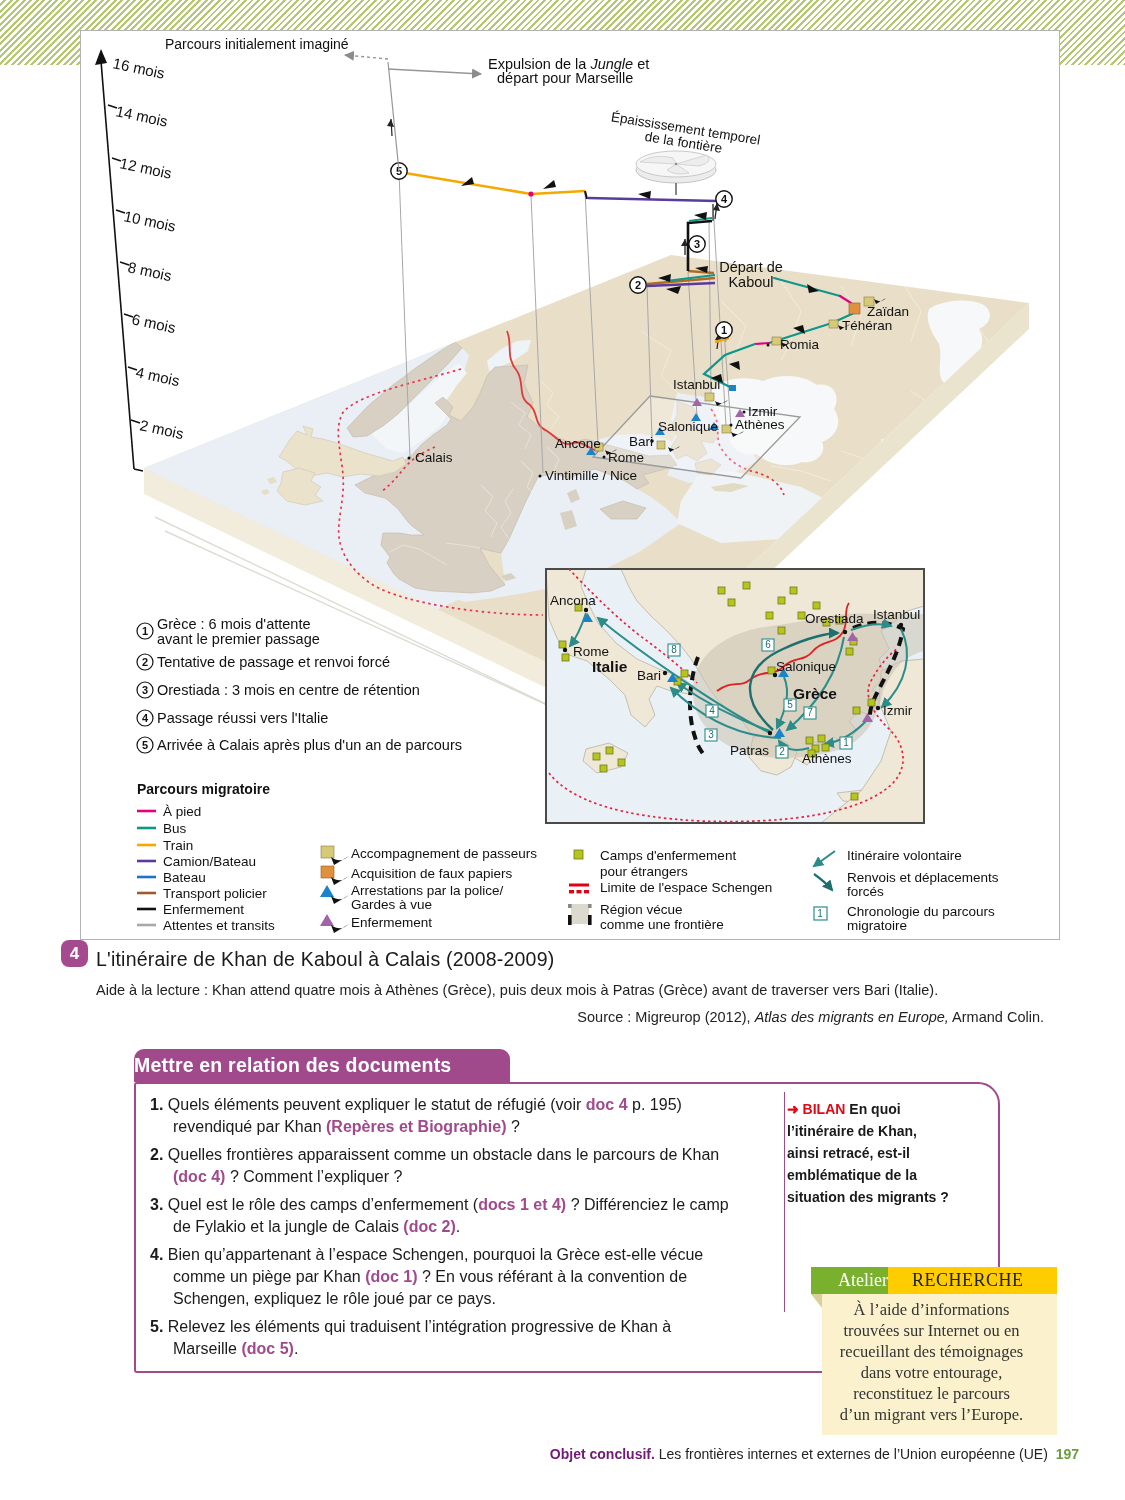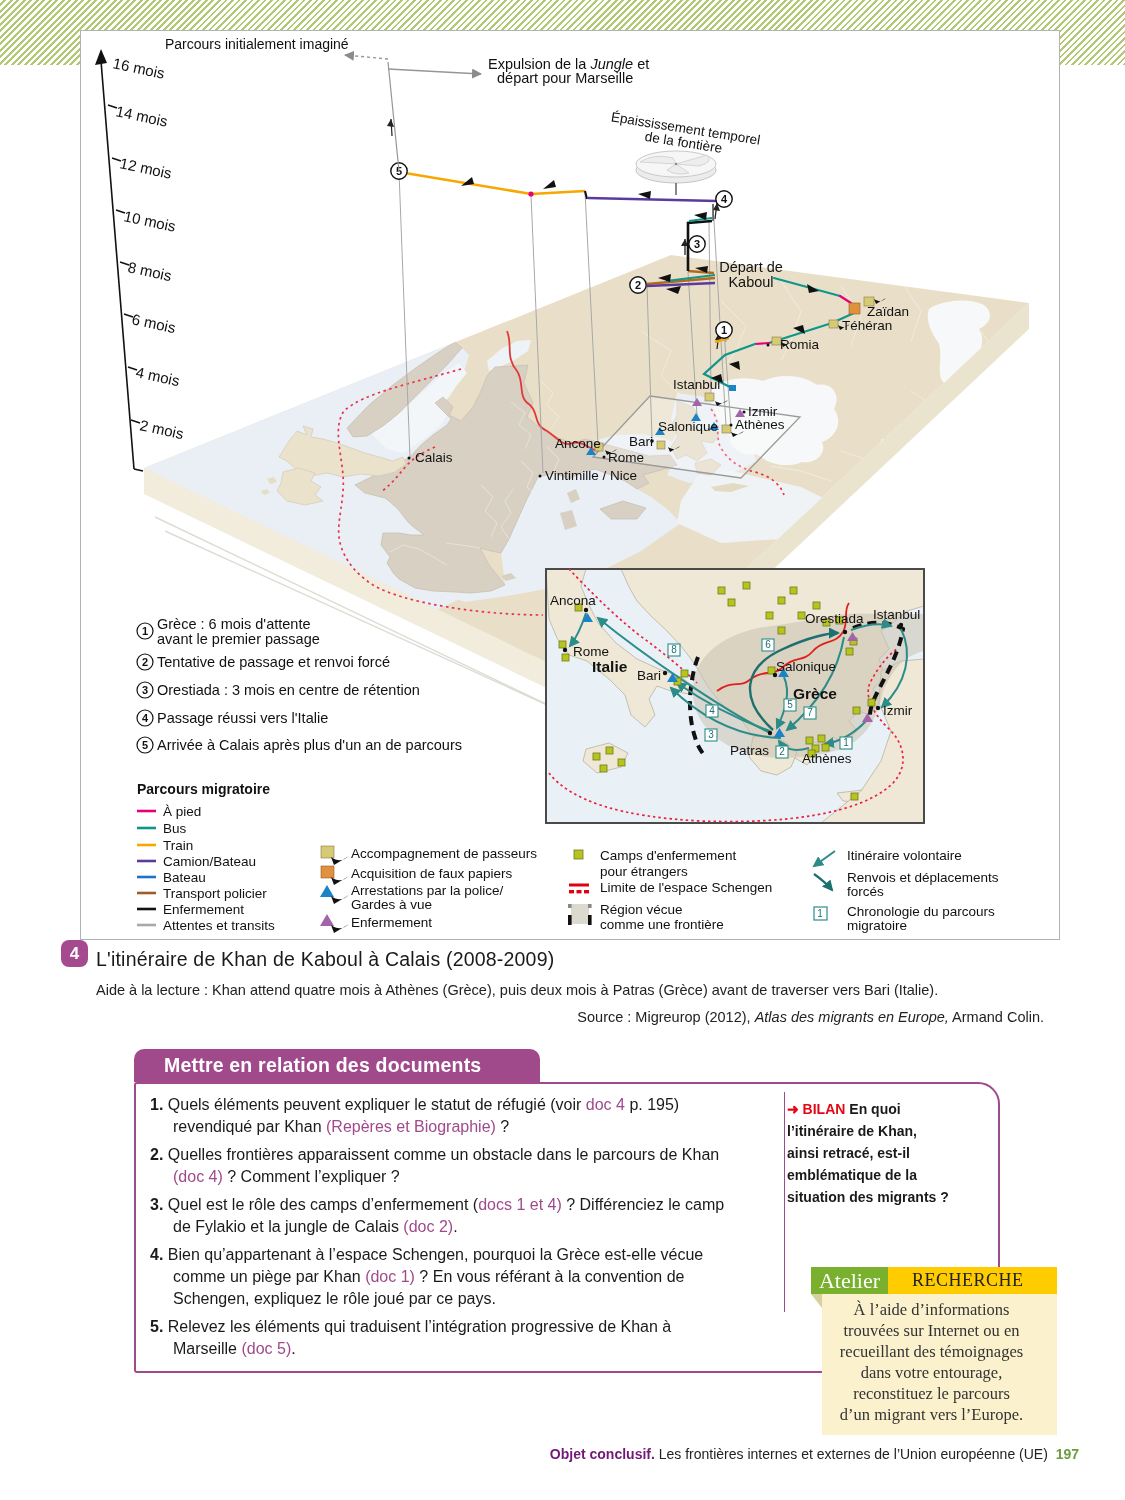--- a/index.html
+++ b/index.html
@@ -2,30 +2,30 @@
 <html lang="fr"><head><meta charset="utf-8">
 <style>
 html,body{margin:0;padding:0}
 body{width:1125px;height:1500px;position:relative;font-family:"Liberation Sans",sans-serif;background:#fff;overflow:hidden;color:#1a1a1a}
 #stripes{position:absolute;left:0;top:0;width:1125px;height:65px;background:repeating-linear-gradient(135deg,#ffffff 0 2.7px,#b2c873 2.7px 4.6px)}
 #mapbox{position:absolute;left:80px;top:30px;width:978px;height:908px;background:#fff;border:1px solid #b3b3b3}
 #badge4{position:absolute;left:61px;top:940px;width:27px;height:27px;background:#a64a90;border-radius:8px;color:#fff;font-weight:bold;font-size:17px;text-align:center;line-height:27px}
 #title{position:absolute;left:96px;top:948px;font-size:19.5px;font-weight:normal;letter-spacing:.2px}
 #aide{position:absolute;left:96px;top:982px;font-size:14.5px;color:#222}
 #source{position:absolute;right:81px;top:1009px;font-size:14.5px;color:#222}
-#mettre{position:absolute;left:134px;top:1049px;width:376px;height:33px;background:#a04a8c;border-radius:10px 10px 0 0;color:#fff;font-weight:bold;font-size:19.5px;letter-spacing:.2px;line-height:33px;padding-left:30px}
+#mettre{position:absolute;left:134px;top:1049px;width:376px;height:33px;background:#a04a8c;border-radius:10px 10px 0 0;color:#fff;font-weight:bold;font-size:19.5px;letter-spacing:.2px;line-height:33px;padding-left:0}
 #qbox{position:absolute;left:134px;top:1082px;width:866px;height:291px;border:2px solid #a04a8c;border-radius:3px 22px 3px 3px;background:#fff;box-sizing:border-box}
 #questions{position:absolute;left:14px;top:10px;width:592px;font-size:16px;line-height:22px}
 #questions p{margin:0 0 6px 0;padding-left:23px;text-indent:-23px}
-.dr{color:#a04a8c;font-weight:normal}
+.dr{color:#a04a8c;font-weight:bold}
 #divider{position:absolute;left:648px;top:8px;width:1px;height:220px;background:#a04a8c}
 #bilan{position:absolute;left:651px;top:14px;width:188px;font-size:14px;line-height:22px;font-weight:bold}
 .bred{color:#e30613}
 #atelier{position:absolute;left:811px;top:1267px;width:246px}
-#at-tab{position:absolute;left:0;top:0;width:77px;height:27px;background:#79b12e;color:#fff;font-family:"Liberation Serif",serif;font-size:22px;text-align:center;line-height:27px}
+#at-tab{position:absolute;left:0;top:0;width:77px;height:27px;background:#79b12e;color:#fff;font-family:"Liberation Serif",serif;font-size:18px;text-align:right;line-height:27px}
 #at-head{position:absolute;left:77px;top:0;width:169px;height:27px;background:#fc0;color:#222;font-family:"Liberation Serif",serif;font-size:18px;letter-spacing:.5px;line-height:27px;padding-left:24px;box-sizing:border-box}
 #at-fold{position:absolute;left:0;top:27px;width:0;height:0;border-top:14px solid #d9cf9a;border-left:11px solid transparent}
 #at-body{position:absolute;left:11px;top:27px;width:235px;background:#fbf2cd;font-family:"Liberation Serif",serif;font-size:16.5px;line-height:21px;text-align:center;padding:5px 22px 10px 6px;box-sizing:border-box;color:#333}
 #footer{position:absolute;right:46px;top:1446px;font-size:14px;color:#222}
 #footer b{color:#701a75}
 .fgreen{color:#6b9c3f;font-weight:bold}
 </style></head>
 <body>
 
 <div id="stripes"></div>

